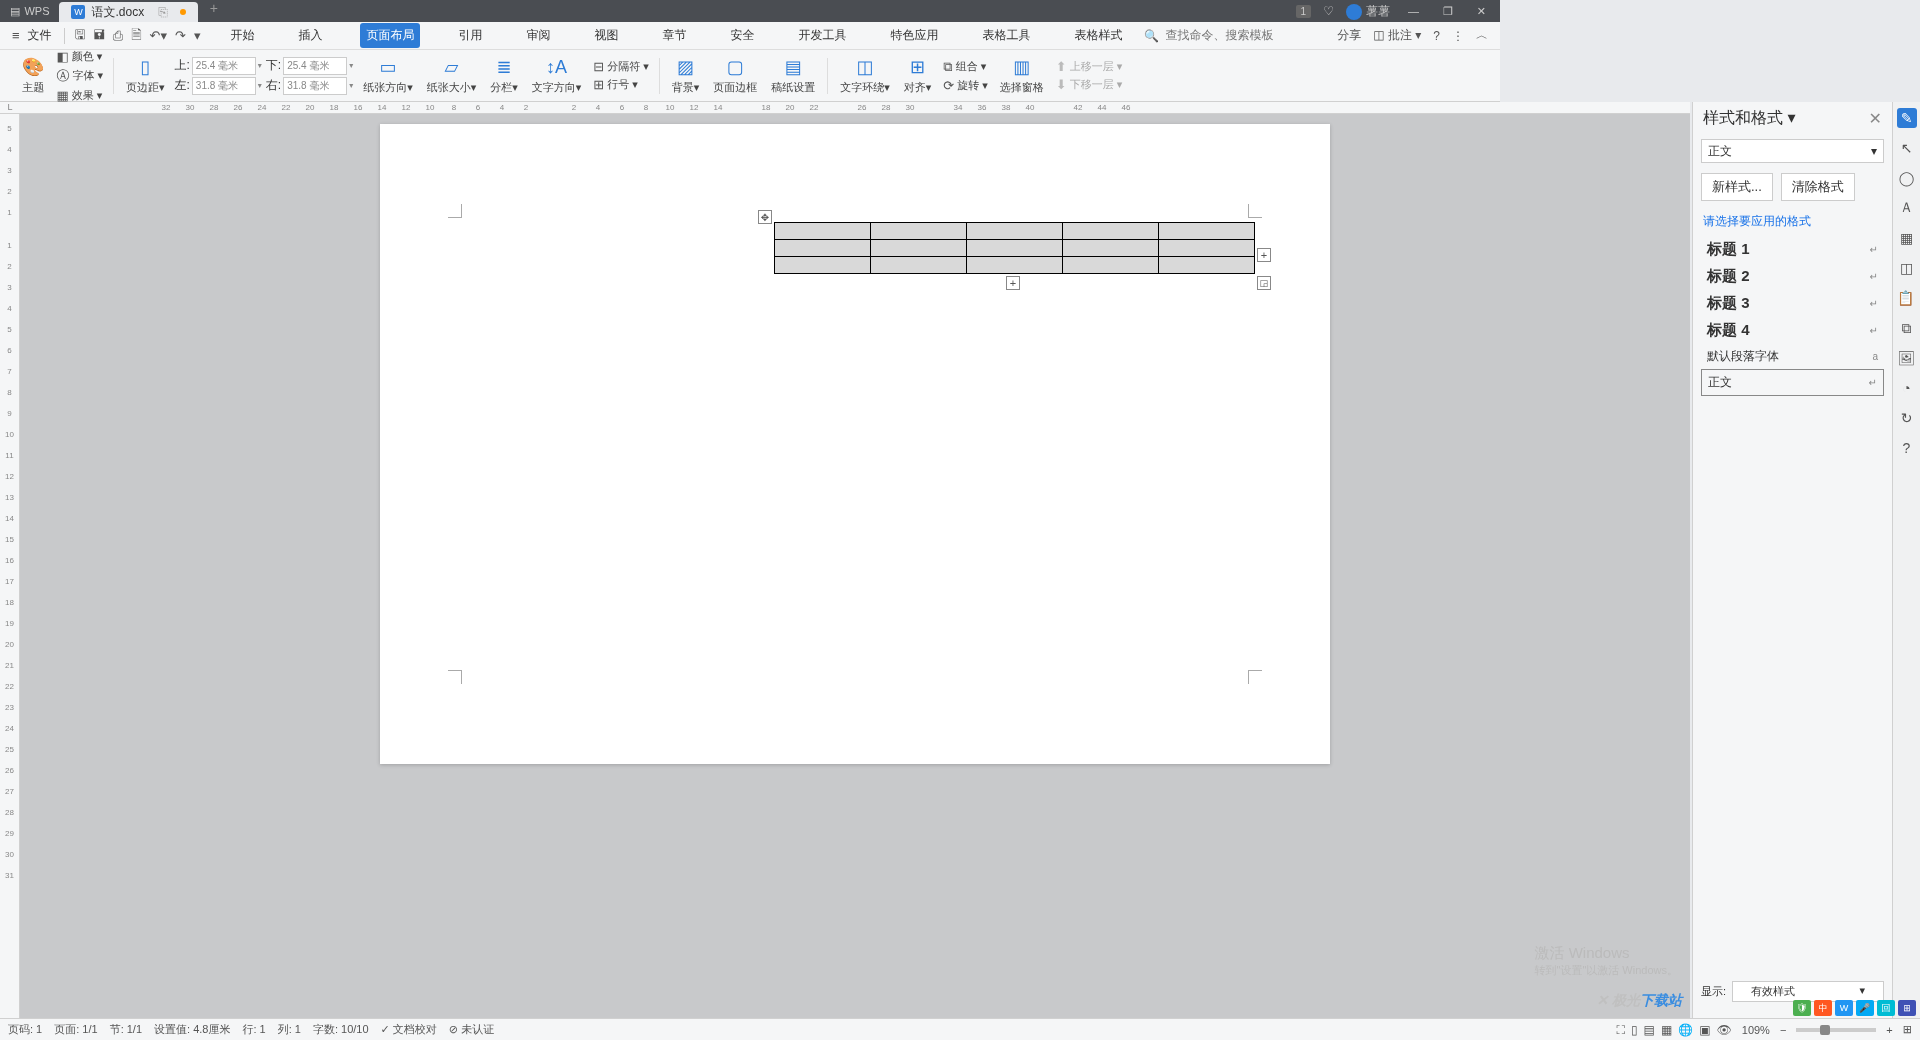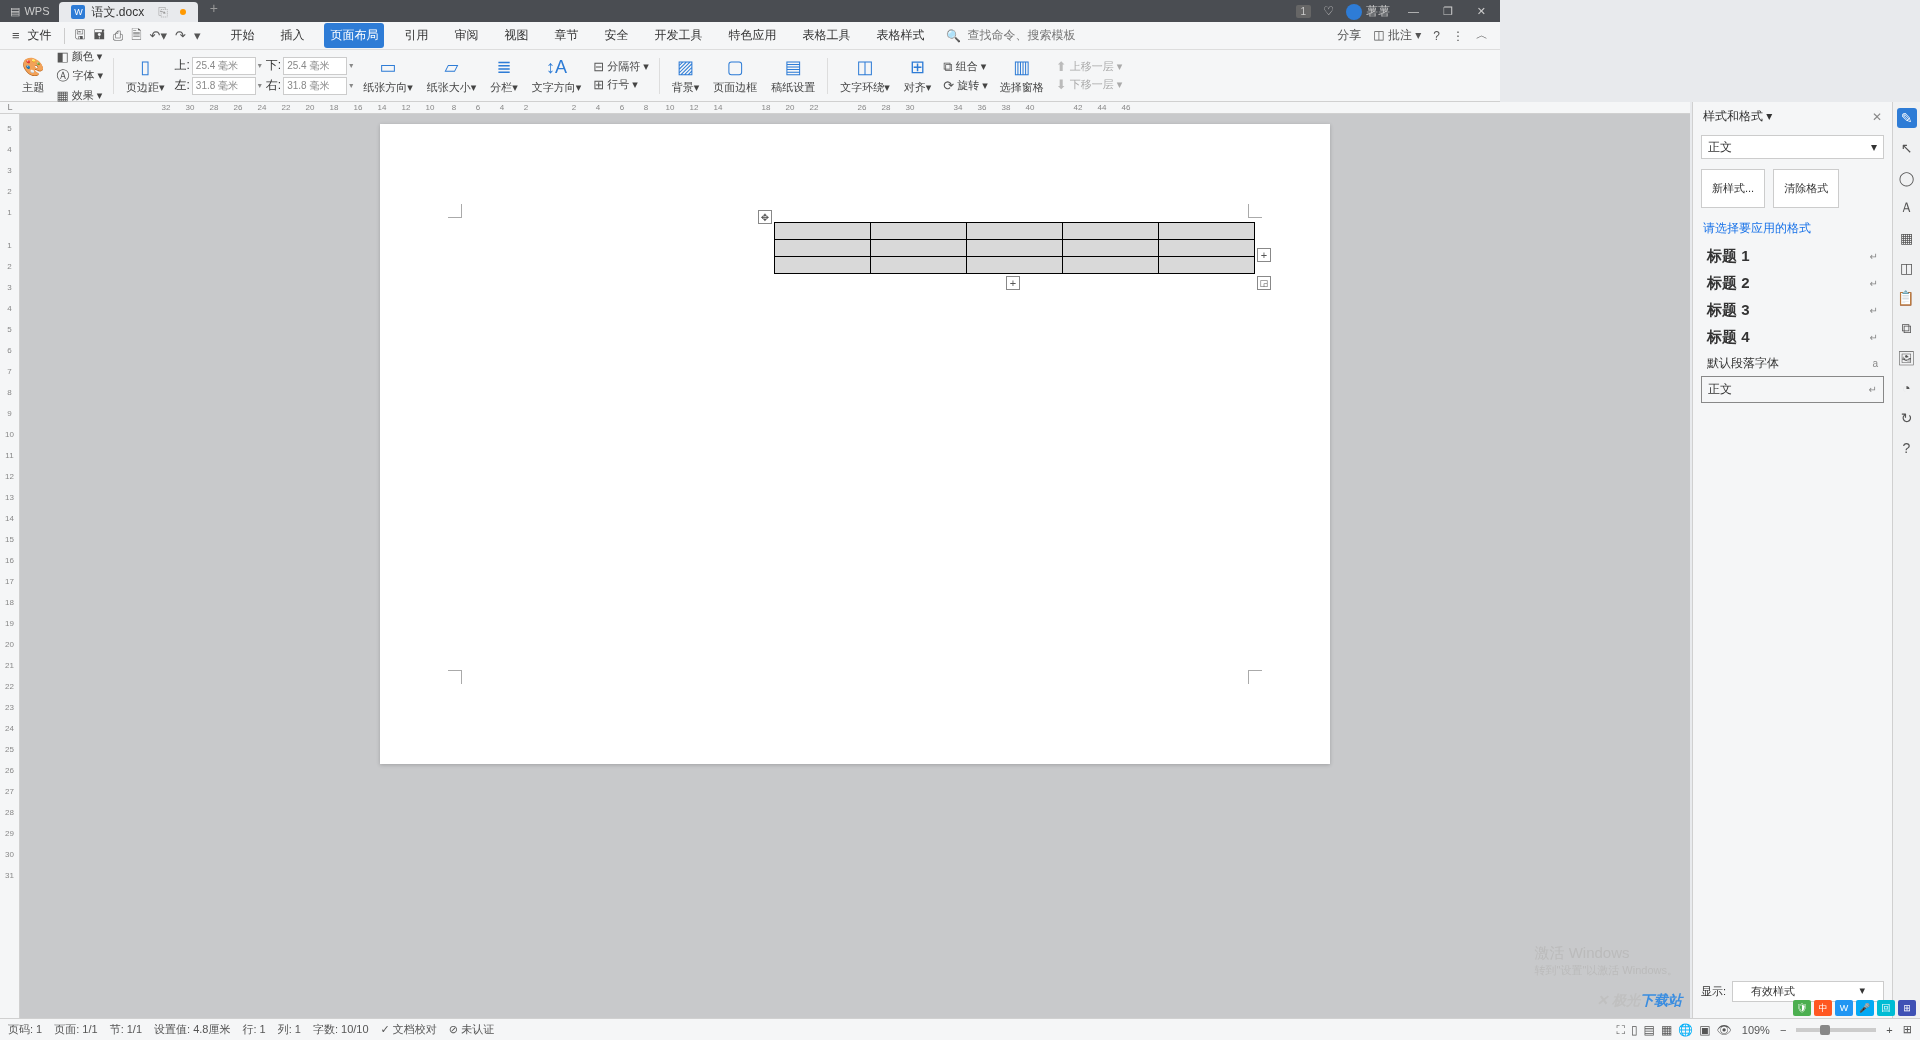--- a/index.html
+++ b/index.html
@@ -21,21 +21,21 @@
 .titlebar .avatar { width: 16px; height: 16px; background: #2e7cd6; border-radius: 50%; }
 .titlebar .win-ctrl { padding: 2px 6px; font-size: 11px; }
 
 
 .menubar { height: 28px; background: #f5f6f7; display: flex; align-items: center; padding: 0 8px; gap: 0; border-bottom: 1px solid #ddd; }
 .menubar .menu-icon { padding: 0 4px; color: #555; font-size: 13px; }
 .menubar .file-menu { display: flex; align-items: center; gap: 4px; padding-right: 8px; }
 .menubar .divider { width: 1px; height: 16px; background: #ccc; margin: 0 4px; }
 .menubar .qat { display: flex; gap: 8px; padding: 0 6px; align-items: center; }
 .menubar .qat-item { color: #555; font-size: 13px; cursor: pointer; }
-.menubar .tabs { display: flex; gap: 14px; margin-left: 18px; }
+.menubar .tabs { display: flex; gap: 32px; margin-left: 18px; }
 .menubar .menu-tab { padding: 4px 6px; cursor: pointer; border-radius: 3px; }
 .menubar .menu-tab.active { background: #2e7cd6; color: #fff; }
 .menubar .search-area { display: flex; align-items: center; gap: 6px; margin-left: 16px; color: #777; }
 .menubar .right-menu { margin-left: auto; display: flex; gap: 12px; align-items: center; padding-right: 4px; color: #555; }
 
 
 .ribbon { height: 52px; background: #f5f6f7; display: flex; align-items: center; padding: 0 10px; gap: 0; border-bottom: 1px solid #d0d0d0; }
 .ribbon-group { display: flex; gap: 6px; align-items: center; padding: 0 8px; height: 100%; }
 .ribbon-sep { width: 1px; height: 36px; background: #ddd; }
 .rb-btn { display: flex; flex-direction: column; align-items: center; gap: 2px; cursor: pointer; padding: 2px 4px; color: #444; }
@@ -74,26 +74,26 @@
 .add-row-handle { position: absolute; left: 232px; bottom: -16px; width: 14px; height: 14px; border: 1px solid #888; background: #fff; display: flex; align-items: center; justify-content: center; font-size: 11px; color: #555; }
 .resize-handle { position: absolute; right: -16px; bottom: -16px; width: 14px; height: 14px; border: 1px solid #888; background: #fff; font-size: 9px; color: #555; display:flex; align-items:center; justify-content:center;}
 
 .watermark-win { position: absolute; right: 12px; bottom: 40px; color: #bbb; font-size: 15px; }
 .watermark-jg { position: absolute; right: 8px; bottom: 8px; font-size: 14px; font-style: italic; font-weight: bold; }
 .watermark-jg .gray { color: #c0c0c0; }
 .watermark-jg .blue { color: #3a8de0; }
 
 
 .right-panel { position: absolute; right: 28px; top: 102px; width: 200px; bottom: 22px; background: #f5f6f7; border-left: 1px solid #d0d0d0; display: flex; flex-direction: column; }
-.panel-header { padding: 6px 10px; display: flex; align-items: center; justify-content: space-between; font-size: 12px; color: #333; }
+.panel-header { padding: 6px 10px; display: flex; align-items: center; justify-content: space-between; font-size: 16px; color: #333; }
 .panel-header .close-x { color: #888; cursor: pointer; }
 .style-selector { margin: 4px 8px; }
 .style-selector select, .style-selector .sel { width: 100%; height: 24px; border: 1px solid #ccc; background: #fff; padding: 0 6px; display: flex; align-items: center; justify-content: space-between; }
 .panel-btns { display: flex; gap: 8px; padding: 6px 8px; }
-.panel-btn { flex: 0 0 auto; border: 1px solid #ccc; background: #fff; padding: 11px 10px; font-size: 11px; cursor: pointer; }
+.panel-btn { flex: 0 0 auto; border: 1px solid #ccc; background: #fff; padding: 4px 10px; font-size: 13px; cursor: pointer; }
 .panel-hint { color: #1a73e8; padding: 6px 10px; font-size: 12px; }
 .style-list { padding: 0 8px; }
 .style-item { padding: 4px 6px; display: flex; align-items: center; justify-content: space-between; cursor: pointer; }
 .style-item .nm { font-weight: bold; font-size: 15px; }
 .style-item .ret { color: #888; font-size: 10px; }
 .style-item.small .nm { font-weight: normal; font-size: 12px; }
 .style-item.active { border: 1px solid #888; }
 .panel-footer { margin-top: auto; padding: 6px 8px 16px; display: flex; align-items: center; gap: 6px; font-size: 11px; }
 .panel-footer .sel { flex: 1; border: 1px solid #ccc; background: #fff; padding: 2px 18px; display: flex; justify-content: space-between; }
 

